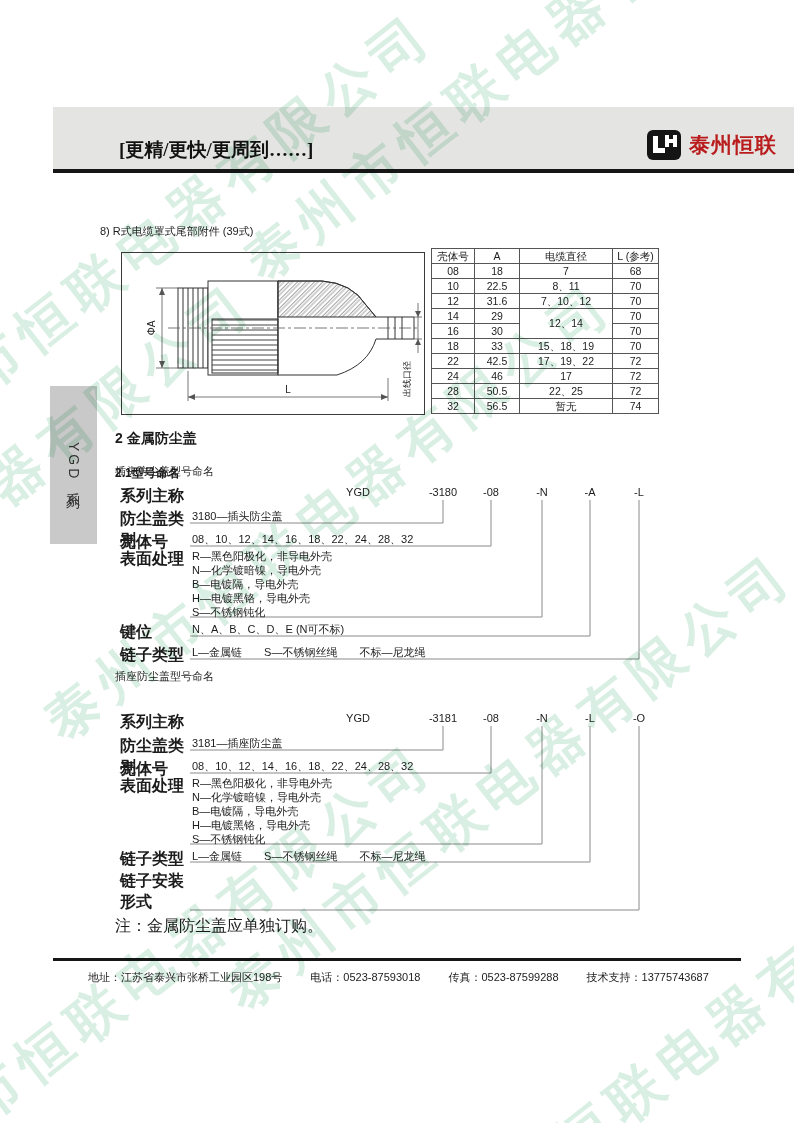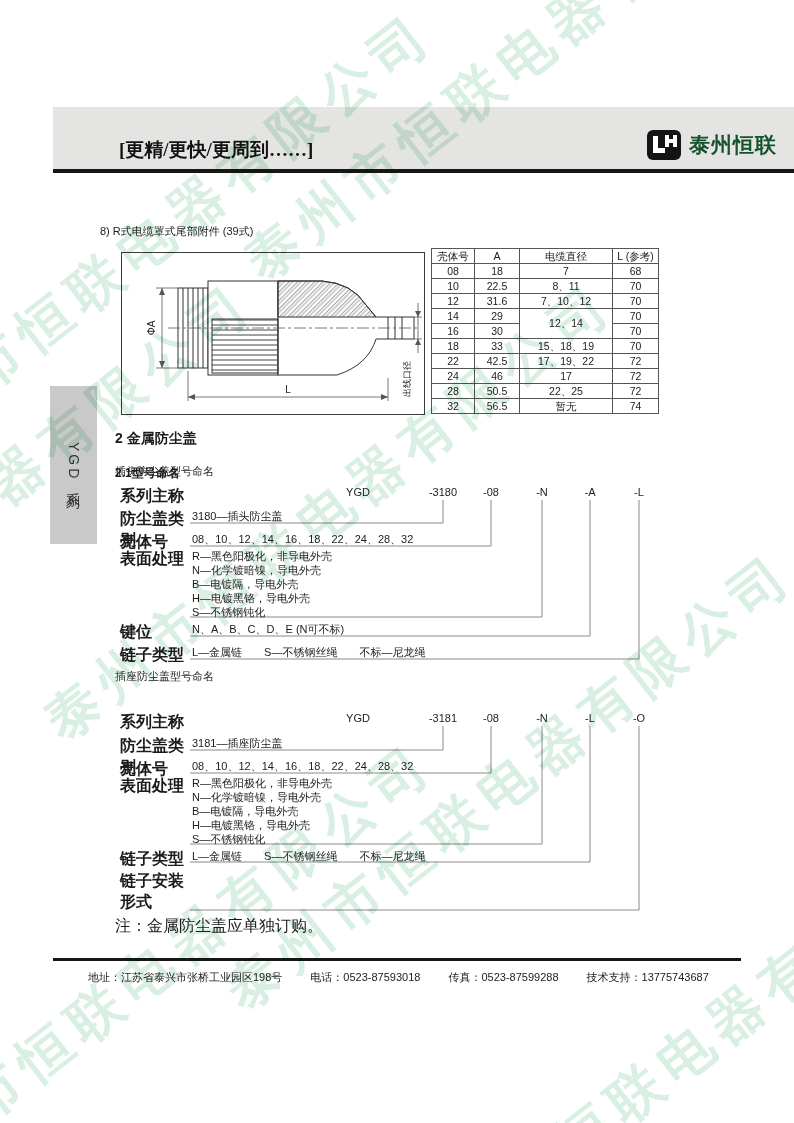--- a/index.html
+++ b/index.html
@@ -11,21 +11,21 @@
   .wm-band{position:absolute;white-space:nowrap;font-size:54px;font-weight:bold;
            letter-spacing:10px;color:#d9efe3;transform:rotate(-38deg);
            transform-origin:left top;z-index:6;mix-blend-mode:multiply;pointer-events:none;}
 
   
   .hdr{position:absolute;left:53px;top:107px;width:752px;height:62px;background:#e4e4e2;
        border-bottom:4px solid #161616;z-index:2;}
   .slogan{position:absolute;left:66px;top:30px;font-family:"Liberation Serif",serif;
           font-weight:bold;font-size:19px;color:#111;}
   .brand{position:absolute;right:28px;top:22px;display:flex;align-items:center;gap:7px;}
-  .brand-name{font-size:21px;font-weight:bold;color:#14532d;letter-spacing:1px;}
+  .brand-name{font-size:21px;font-weight:bold;color:#b91c1c;letter-spacing:1px;}
 
   
   .tab{position:absolute;left:50px;top:386px;width:47px;height:158px;background:#c9c9c9;
        display:flex;align-items:center;justify-content:center;z-index:2;}
   .tab span{writing-mode:vertical-rl;font-size:14px;color:#333;letter-spacing:3px;}
 
   
   .draw-box{position:absolute;left:121px;top:252px;width:302px;height:161px;
             border:1px solid #3a3a3a;z-index:2;background:transparent;}
   .spec-table{position:absolute;left:431px;top:248px;z-index:2;border-collapse:collapse;

